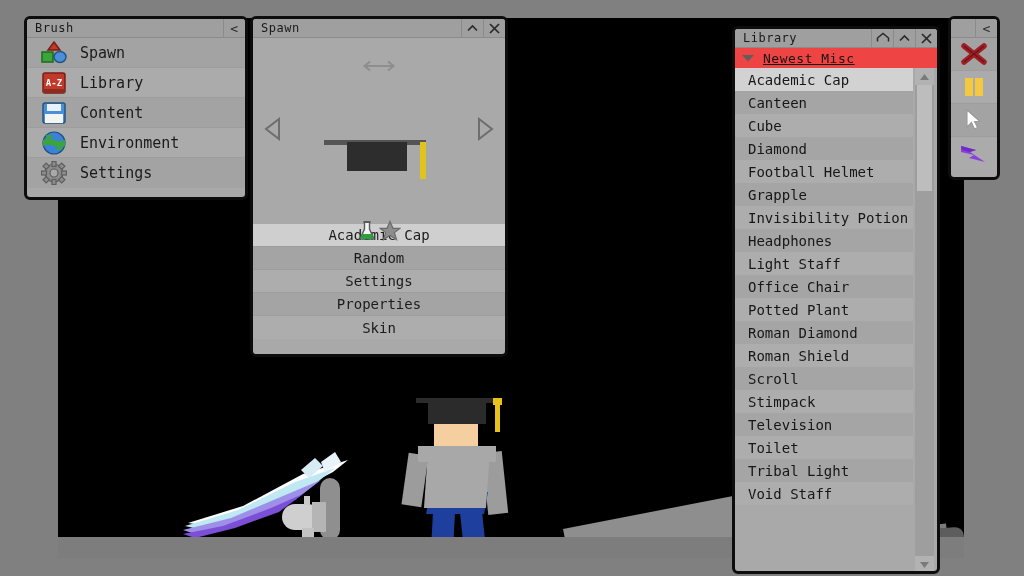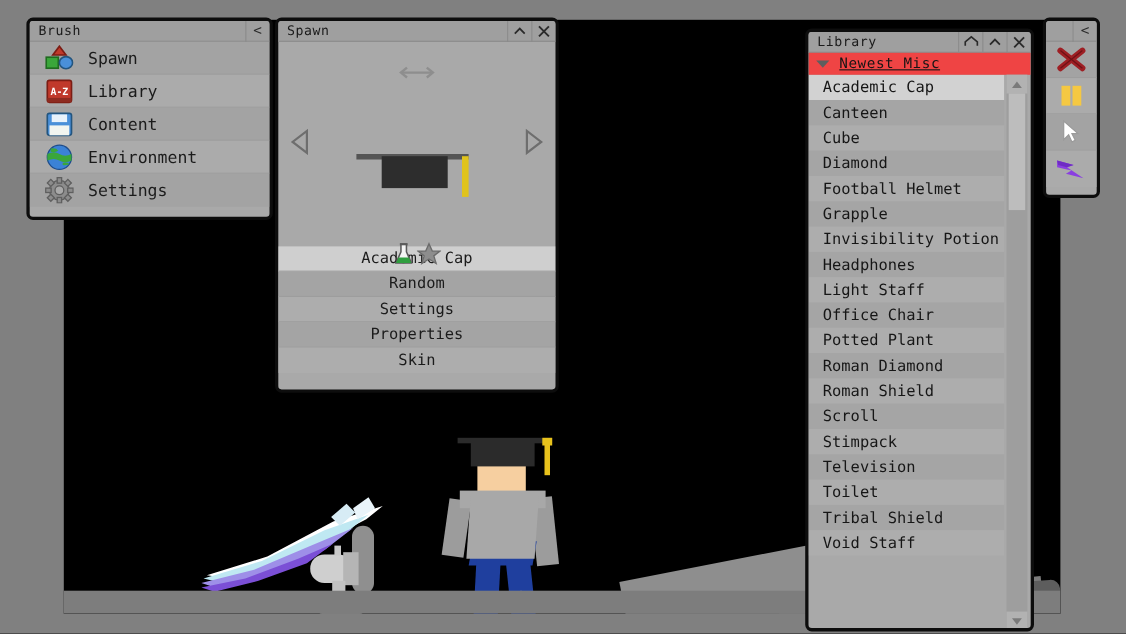--- a/index.html
+++ b/index.html
@@ -433,21 +433,21 @@
       <div class="lrow">
           <span>Stimpack</span>
         </div>
       <div class="lrow">
           <span>Television</span>
         </div>
       <div class="lrow">
           <span>Toilet</span>
         </div>
       <div class="lrow">
-          <span>Tribal Shield</span>
+          <span>Tribal Light</span>
         </div>
       <div class="lrow">
           <span>Void Staff</span>
         </div>
     </div>
 
     <div class="lib-scroll">
       <div class="sb-btn">
         <svg width="11" height="8" viewBox="0 0 11 8">
           <polygon points="5.5,1 10,7 1,7" fill="#7a7a7a"></polygon>

